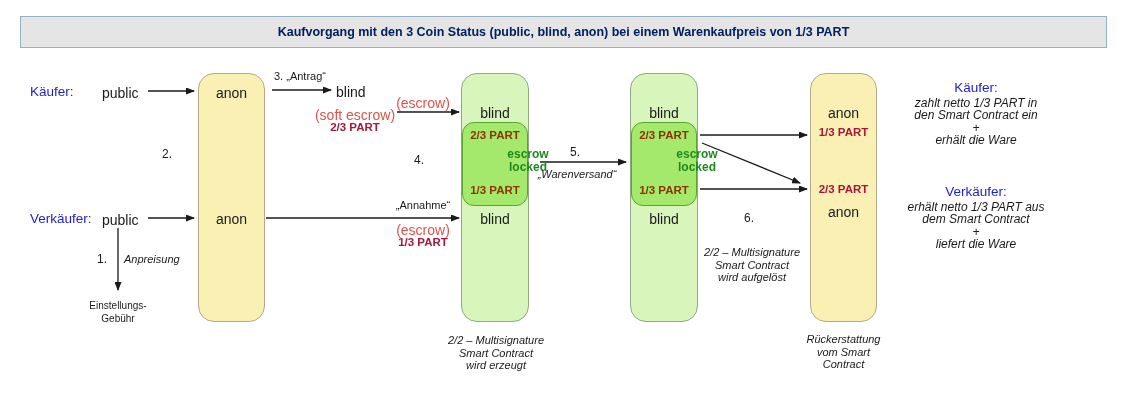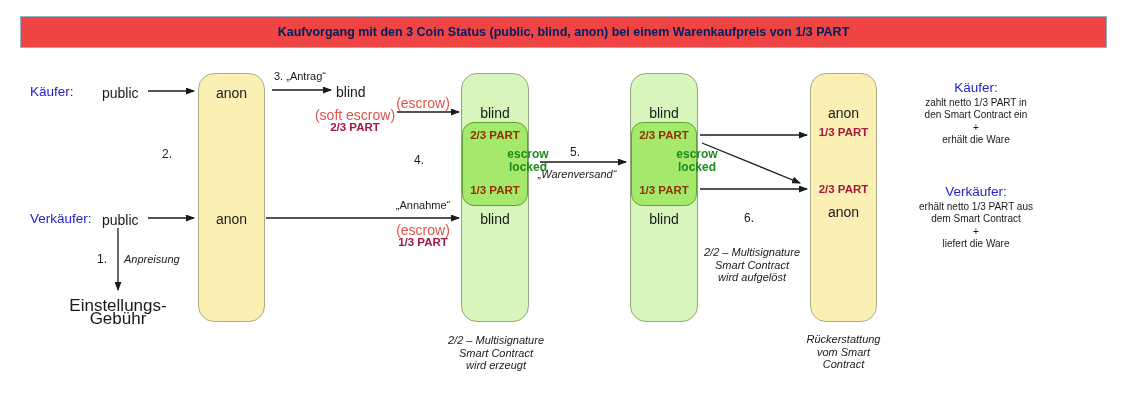--- a/index.html
+++ b/index.html
@@ -1,36 +1,36 @@
 <!DOCTYPE html>
 <html><head>
 <meta charset="utf-8">
 <style>
   html,body{margin:0;padding:0;background:#ffffff;}
   body{font-family:"Liberation Sans",sans-serif;color:#1a1a1a;}
   .canvas{position:relative;width:1122px;height:406px;background:#ffffff;overflow:hidden;}
   .abs{position:absolute;}
   .ctr{text-align:center;}
-  .titlebar{left:20px;top:16px;width:1085px;height:30px;background:#ef4444;border:1px solid #92b3c6;
+  .titlebar{left:20px;top:16px;width:1085px;height:30px;background:#e5e5e5;border:1px solid #92b3c6;
             color:#002060;font-weight:bold;font-size:12.5px;line-height:30px;text-align:center;}
   .box{border-radius:16px;border:1px solid;box-sizing:border-box;}
   .ybox{background:#faf0b4;border-color:#b0ac8a;}
   .gbox{background:#d8f5bc;border-color:#93a687;}
   .gibox{background:#a4e96b;border-color:#5da32f;border-radius:12px;}
   .status{font-size:14px;}
   .blue{color:#2222cc;font-size:13.5px;}
   .amount{font-size:11.5px;font-weight:bold;color:#a5173c;}
   .amount-br{font-size:11.5px;font-weight:bold;color:#8e3300;}
   .lock{color:#1e8a1e;font-weight:bold;font-size:12px;line-height:13px;margin-left:33px;}
   .note{font-size:14px;color:#e0524a;}
   .cap{font-size:11px;line-height:12.5px;font-style:italic;}
-  .cap2{font-size:17px;line-height:13px;}
+  .cap2{font-size:10px;line-height:13px;}
   .num{font-size:12px;}
   .sum-title{color:#2222cc;font-size:13.5px;}
-  .sum-lines{font-size:10px;line-height:12.3px;}
+  .sum-lines{font-size:12px;line-height:12.3px;font-style:italic;}
   svg.overlay{position:absolute;left:0;top:0;width:1122px;height:406px;pointer-events:none;}
 </style>
 </head>
 <body>
 
 <div class="canvas">
 
   <svg class="overlay" viewBox="0 0 1122 406">
     <defs>
       <marker id="ah" markerUnits="userSpaceOnUse" markerWidth="9" markerHeight="7" refX="8" refY="3.5" orient="auto">

